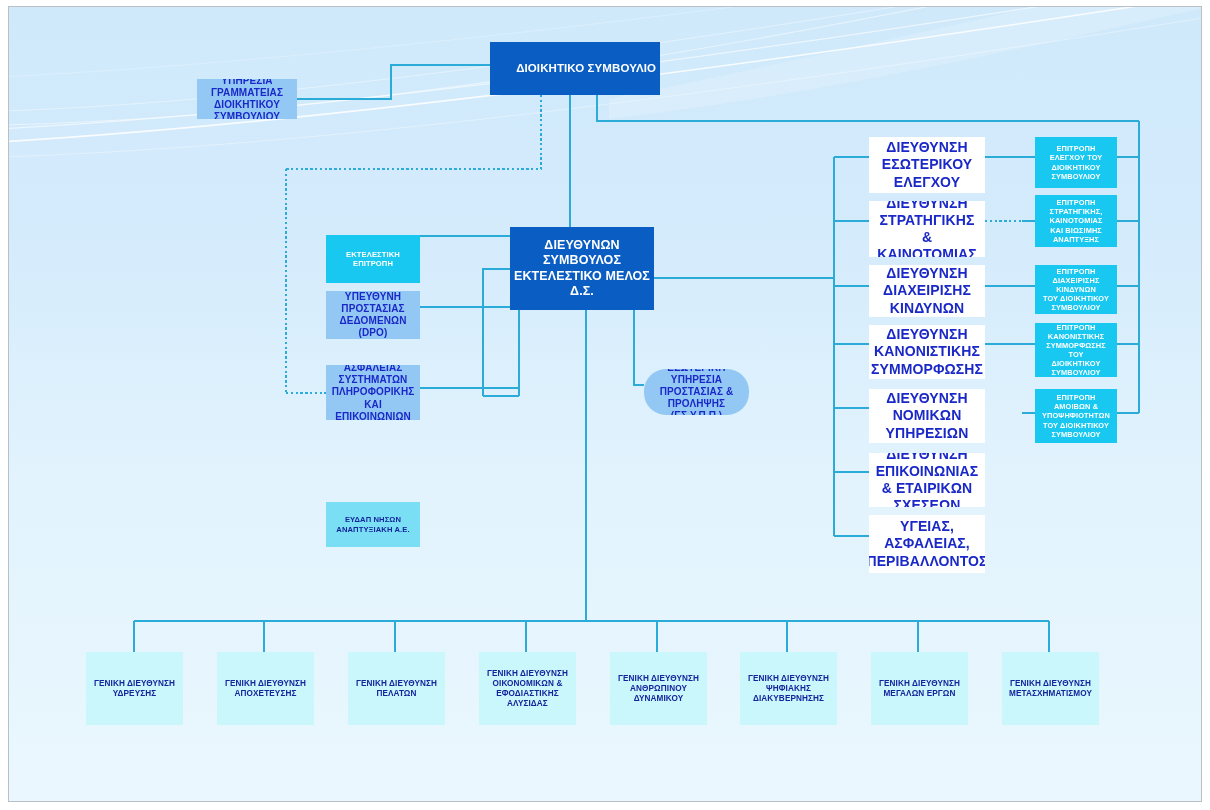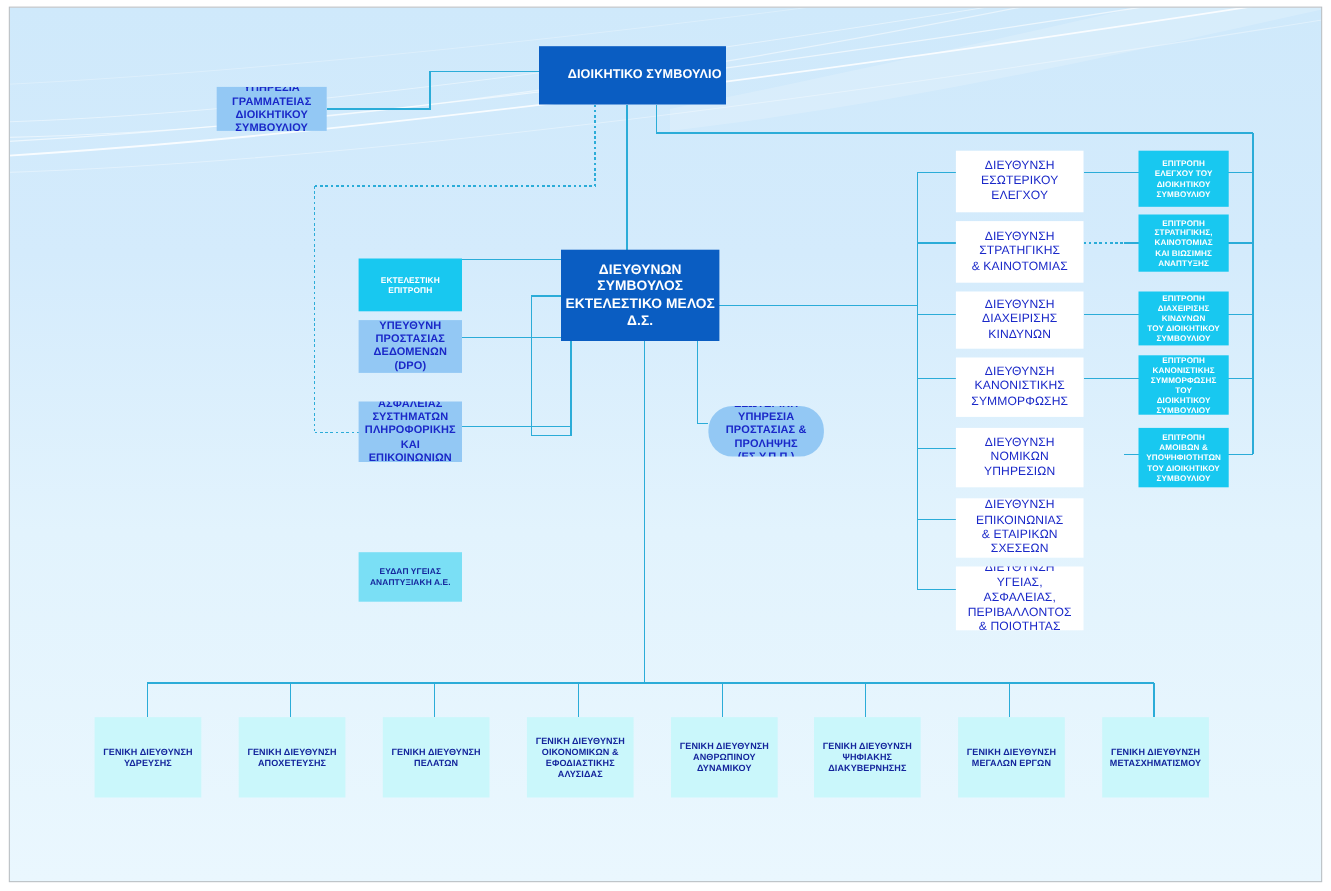--- a/index.html
+++ b/index.html
@@ -87,22 +87,22 @@
   }
   .t-cyan-dark {
     background: #7adff5;
     color: #14259c;
     font-size: 7.6px;
     font-weight: bold;
   }
   .t-white {
     background: #ffffff;
     color: #1a28c8;
-    font-size: 11px;
-    font-weight: normal;
+    font-size: 14px;
+    font-weight: bold;
   }
   .t-mint {
     background: #caf7fb;
     color: #14259c;
     font-size: 8.2px;
     font-weight: bold;
   }
 </style>
 </head>
 <body>
@@ -212,21 +212,21 @@
     </div>
 
     <div class="node t-lightblue" style="left:317px; top:358px; width:94px; height:55px;">
       <span class="txt">ΥΠΕΥΘΥΝΗ ΑΣΦΑΛΕΙΑΣ
 ΣΥΣΤΗΜΑΤΩΝ
 ΠΛΗΡΟΦΟΡΙΚΗΣ ΚΑΙ
 ΕΠΙΚΟΙΝΩΝΙΩΝ (Υ.Α.Σ.Π.Ε.)</span>
     </div>
 
     <div class="node t-cyan-dark" style="left:317px; top:495px; width:94px; height:45px;">
-      <span class="txt">ΕΥΔΑΠ ΥΓΕΙΑΣ
+      <span class="txt">ΕΥΔΑΠ ΝΗΣΩΝ
 ΑΝΑΠΤΥΞΙΑΚΗ Α.Ε.</span>
     </div>
 
     <div class="node t-lightblue" style="left:635px; top:362px; width:105px; height:46px;border-radius:22px;">
       <span class="txt">ΕΣΩΤΕΡΙΚΗ ΥΠΗΡΕΣΙΑ
 ΠΡΟΣΤΑΣΙΑΣ &amp; ΠΡΟΛΗΨΗΣ
 (ΕΣ.Υ.Π.Π.)</span>
     </div>
 
     <div class="node t-white" style="left:860px; top:130px; width:116px; height:56px;">

